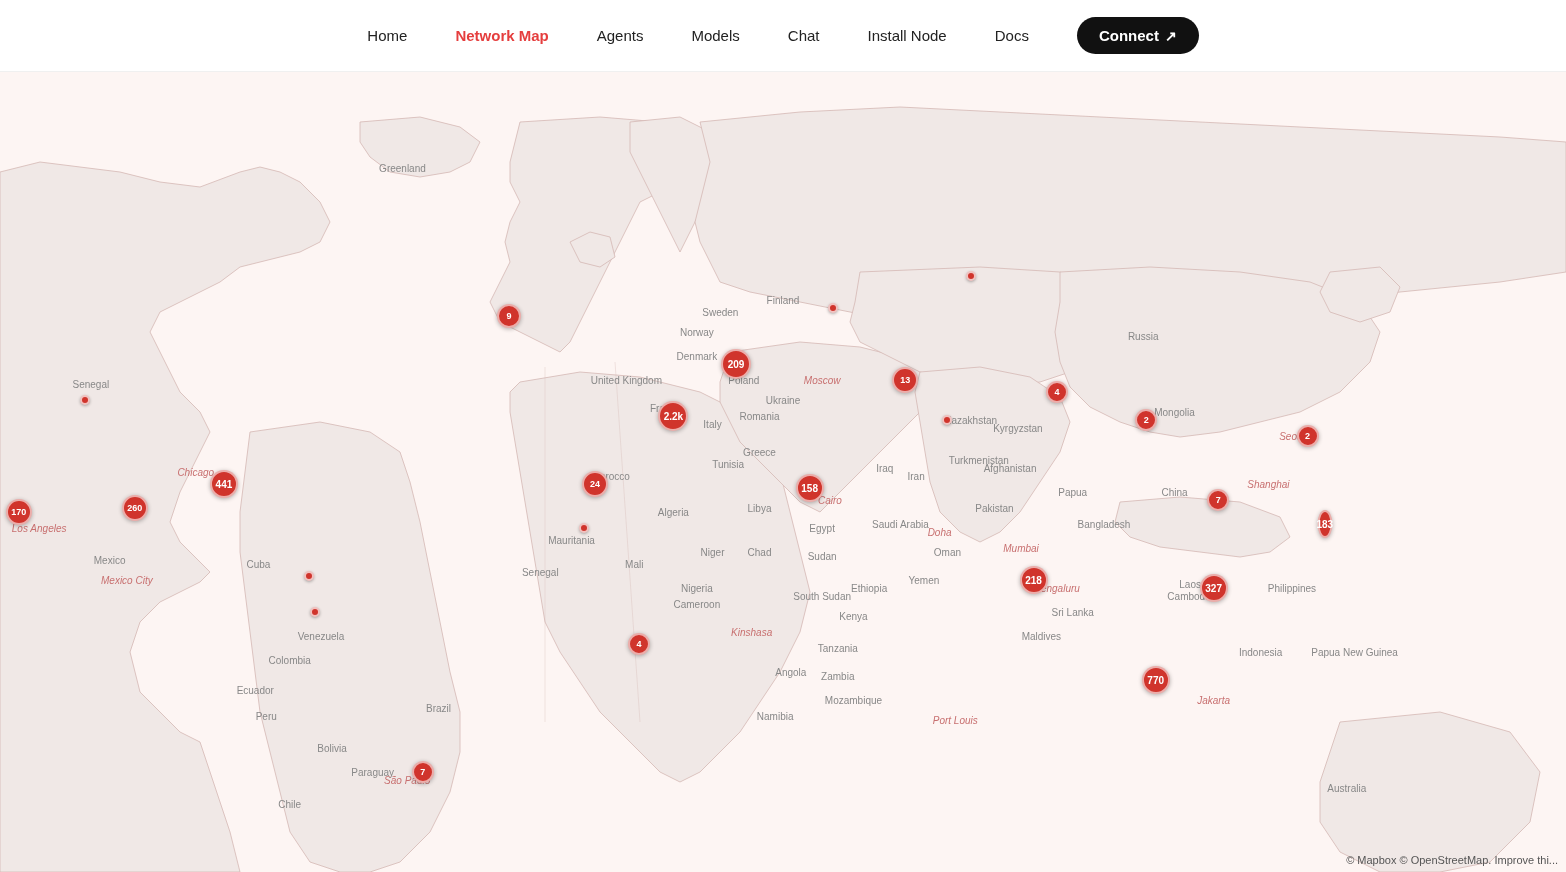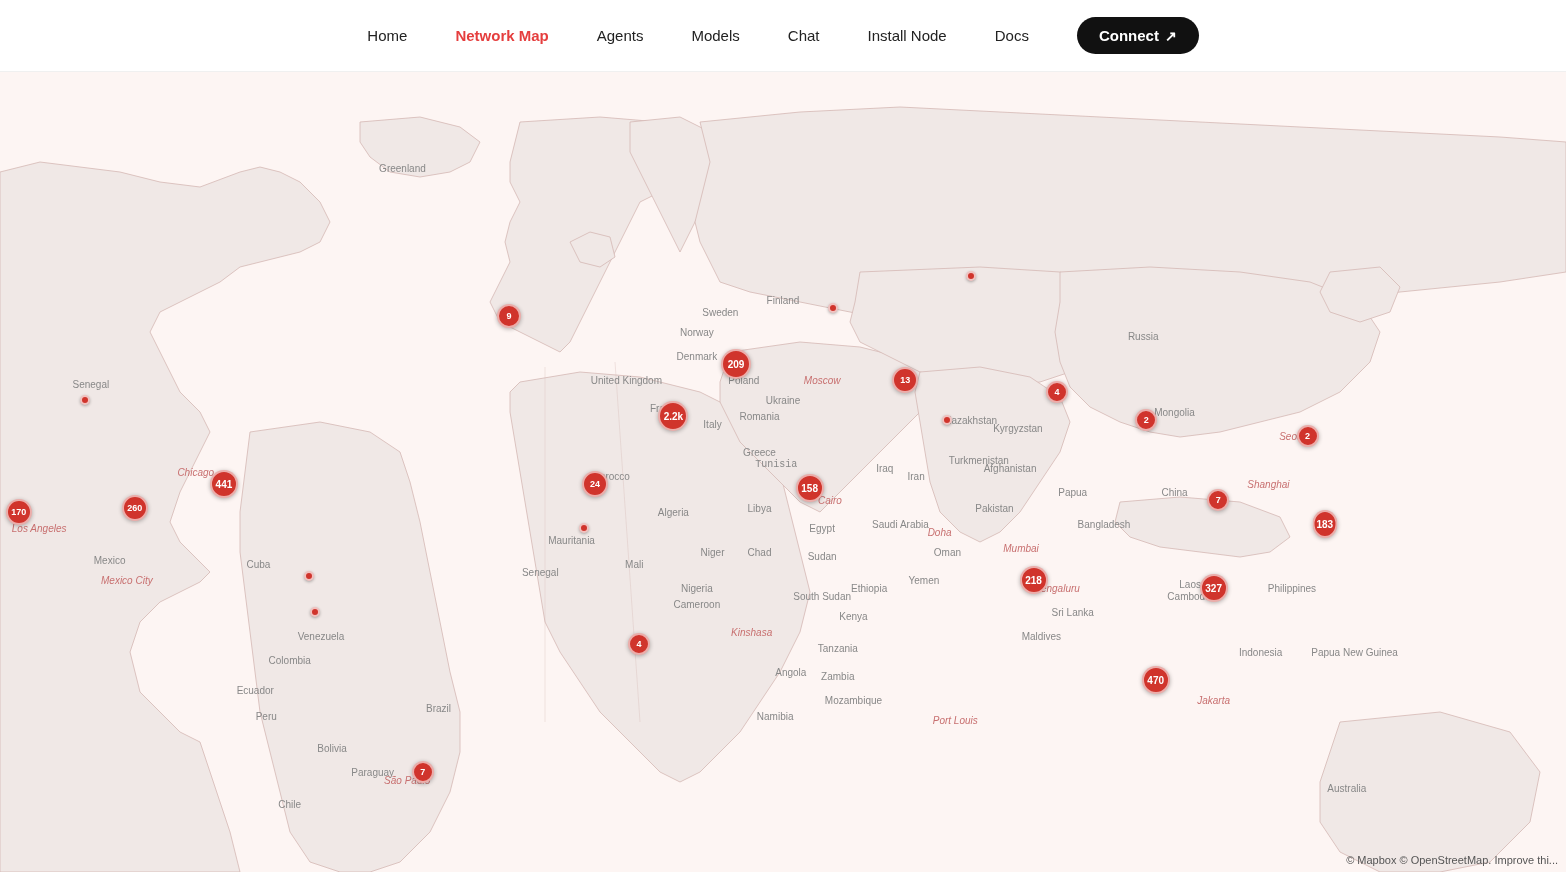--- a/index.html
+++ b/index.html
@@ -179,21 +179,21 @@
       <div style="position: absolute; top: 70.5%; left: 66.5%; transform: translate(-50%, -50%); font-size: 10px; color: rgb(136, 136, 136); white-space: nowrap; pointer-events: none; font-family: sans-serif;">Maldives</div>
       <div style="position: absolute; top: 78.5%; left: 77.5%; transform: translate(-50%, -50%); font-size: 10px; color: rgb(200, 112, 112); white-space: nowrap; pointer-events: none; font-family: sans-serif; font-style: italic;">Jakarta</div>
       <div style="position: absolute; top: 50.5%; left: 58.5%; transform: translate(-50%, -50%); font-size: 10px; color: rgb(136, 136, 136); white-space: nowrap; pointer-events: none; font-family: sans-serif;">Iran</div>
       <div style="position: absolute; top: 49.5%; left: 56.5%; transform: translate(-50%, -50%); font-size: 10px; color: rgb(136, 136, 136); white-space: nowrap; pointer-events: none; font-family: sans-serif;">Iraq</div>
       <div style="position: absolute; top: 56.5%; left: 57.5%; transform: translate(-50%, -50%); font-size: 10px; color: rgb(136, 136, 136); white-space: nowrap; pointer-events: none; font-family: sans-serif;">Saudi Arabia</div>
       <div style="position: absolute; top: 63.5%; left: 59%; transform: translate(-50%, -50%); font-size: 10px; color: rgb(136, 136, 136); white-space: nowrap; pointer-events: none; font-family: sans-serif;">Yemen</div>
       <div style="position: absolute; top: 60%; left: 60.5%; transform: translate(-50%, -50%); font-size: 10px; color: rgb(136, 136, 136); white-space: nowrap; pointer-events: none; font-family: sans-serif;">Oman</div>
       <div style="position: absolute; top: 53.5%; left: 53%; transform: translate(-50%, -50%); font-size: 10px; color: rgb(200, 112, 112); white-space: nowrap; pointer-events: none; font-family: sans-serif; font-style: italic;">Cairo</div>
       <div style="position: absolute; top: 57%; left: 52.5%; transform: translate(-50%, -50%); font-size: 10px; color: rgb(136, 136, 136); white-space: nowrap; pointer-events: none; font-family: sans-serif;">Egypt</div>
       <div style="position: absolute; top: 54.5%; left: 48.5%; transform: translate(-50%, -50%); font-size: 10px; color: rgb(136, 136, 136); white-space: nowrap; pointer-events: none; font-family: sans-serif;">Libya</div>
-      <div style="position: absolute; top: 49%; left: 46.5%; transform: translate(-50%, -50%); font-size: 10px; color: rgb(136, 136, 136); white-space: nowrap; pointer-events: none; font-family: Liberation Mono, monospace; margin-left: 48px;">Tunisia</div>
+      <div style="position: absolute; top: 49%; left: 46.5%; transform: translate(-50%, -50%); font-size: 10px; color: rgb(136, 136, 136); white-space: nowrap; pointer-events: none; font-family: Liberation Sans, sans-serif;">Tunisia</div>
       <div style="position: absolute; top: 50.5%; left: 39%; transform: translate(-50%, -50%); font-size: 10px; color: rgb(136, 136, 136); white-space: nowrap; pointer-events: none; font-family: sans-serif;">Morocco</div>
       <div style="position: absolute; top: 55%; left: 43%; transform: translate(-50%, -50%); font-size: 10px; color: rgb(136, 136, 136); white-space: nowrap; pointer-events: none; font-family: sans-serif;">Algeria</div>
       <div style="position: absolute; top: 58.5%; left: 36.5%; transform: translate(-50%, -50%); font-size: 10px; color: rgb(136, 136, 136); white-space: nowrap; pointer-events: none; font-family: sans-serif;">Mauritania</div>
       <div style="position: absolute; top: 61.5%; left: 40.5%; transform: translate(-50%, -50%); font-size: 10px; color: rgb(136, 136, 136); white-space: nowrap; pointer-events: none; font-family: sans-serif;">Mali</div>
       <div style="position: absolute; top: 60%; left: 45.5%; transform: translate(-50%, -50%); font-size: 10px; color: rgb(136, 136, 136); white-space: nowrap; pointer-events: none; font-family: sans-serif;">Niger</div>
       <div style="position: absolute; top: 62.5%; left: 34.5%; transform: translate(-50%, -50%); font-size: 10px; color: rgb(136, 136, 136); white-space: nowrap; pointer-events: none; font-family: sans-serif;">Senegal</div>
       <div style="position: absolute; top: 60%; left: 48.5%; transform: translate(-50%, -50%); font-size: 10px; color: rgb(136, 136, 136); white-space: nowrap; pointer-events: none; font-family: sans-serif;">Chad</div>
       <div style="position: absolute; top: 64.5%; left: 44.5%; transform: translate(-50%, -50%); font-size: 10px; color: rgb(136, 136, 136); white-space: nowrap; pointer-events: none; font-family: sans-serif;">Nigeria</div>
       <div style="position: absolute; top: 66.5%; left: 44.5%; transform: translate(-50%, -50%); font-size: 10px; color: rgb(136, 136, 136); white-space: nowrap; pointer-events: none; font-family: sans-serif;">Cameroon</div>
       <div style="position: absolute; top: 60.5%; left: 52.5%; transform: translate(-50%, -50%); font-size: 10px; color: rgb(136, 136, 136); white-space: nowrap; pointer-events: none; font-family: sans-serif;">Sudan</div>
@@ -216,22 +216,22 @@
       <div class="node-marker" style="top: 43%; left: 43%; width: 30px; height: 30px; font-size: 10px;">2.2k</div>
       <div class="node-marker" style="top: 51.5%; left: 38%; width: 26px; height: 26px; font-size: 9px;">24</div>
       <div class="node-marker" style="top: 71.5%; left: 40.8%; width: 22px; height: 22px; font-size: 9px;">4</div>
       <div class="node-marker" style="top: 52%; left: 51.7%; width: 28px; height: 28px; font-size: 10px;">158</div>
       <div class="node-marker" style="top: 38.5%; left: 57.8%; width: 26px; height: 26px; font-size: 9px;">13</div>
       <div class="node-marker" style="top: 40%; left: 67.5%; width: 22px; height: 22px; font-size: 9px;">4</div>
       <div class="node-marker" style="top: 43.5%; left: 73.2%; width: 22px; height: 22px; font-size: 9px;">2</div>
       <div class="node-marker" style="top: 53.5%; left: 77.8%; width: 22px; height: 22px; font-size: 9px;">7</div>
       <div class="node-marker" style="top: 63.5%; left: 66%; width: 28px; height: 28px; font-size: 10px;">218</div>
       <div class="node-marker" style="top: 64.5%; left: 77.5%; width: 28px; height: 28px; font-size: 10px;">327</div>
-      <div class="node-marker" style="top: 76%; left: 73.8%; width: 28px; height: 28px; font-size: 10px;">470</div>
-      <div class="node-marker" style="top: 56.5%; left: 84.6%; width: 25px; height: 28px; font-size: 10px; text-align: right;">183</div>
+      <div class="node-marker" style="top: 76%; left: 73.8%; width: 28px; height: 28px; font-size: 10px;">770</div>
+      <div class="node-marker" style="top: 56.5%; left: 84.6%; width: 15px; height: 28px; font-size: 10px; text-align: right;">183</div>
       <div class="node-marker" style="top: 45.5%; left: 83.5%; width: 22px; height: 22px; font-size: 9px;">2</div>
       <div class="node-marker" style="top: 51.5%; left: 14.3%; width: 28px; height: 28px; font-size: 10px;">441</div>
       <div class="node-marker" style="top: 54.5%; left: 8.6%; width: 26px; height: 26px; font-size: 9px;">260</div>
       <div class="node-marker" style="top: 55%; left: 1.2%; width: 26px; height: 26px; font-size: 9px;">170</div>
       <div class="node-marker" style="top: 87.5%; left: 27%; width: 22px; height: 22px; font-size: 9px;">7</div>
       <div class="node-dot" style="top: 25.5%; left: 62%;"></div>
       <div class="node-dot" style="top: 29.5%; left: 53.2%;"></div>
       <div class="node-dot" style="top: 43.5%; left: 60.5%;"></div>
       <div class="node-dot" style="top: 41%; left: 5.4%;"></div>
       <div class="node-dot" style="top: 63%; left: 19.7%;"></div>

